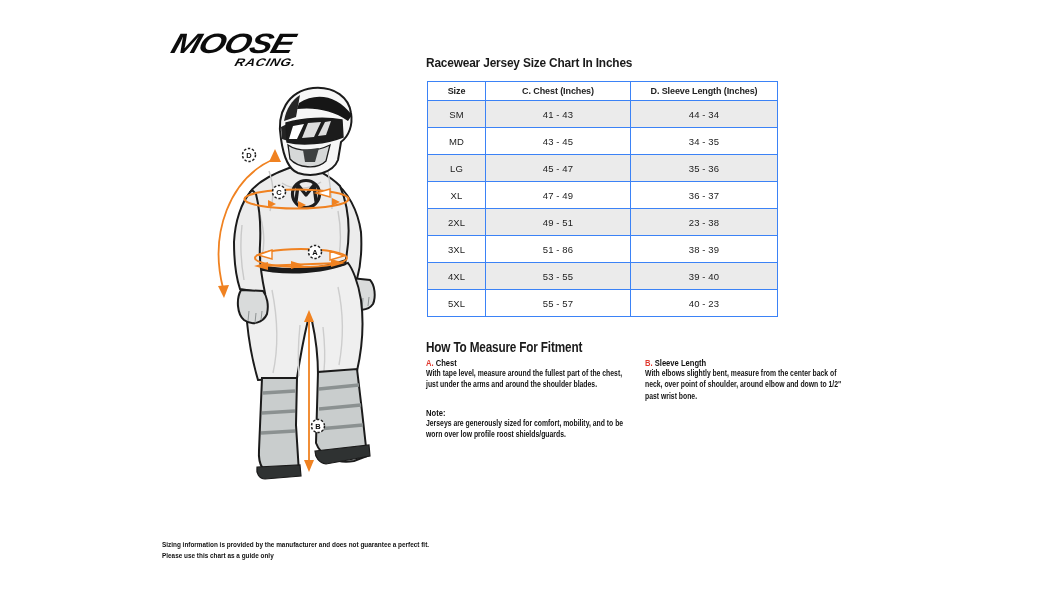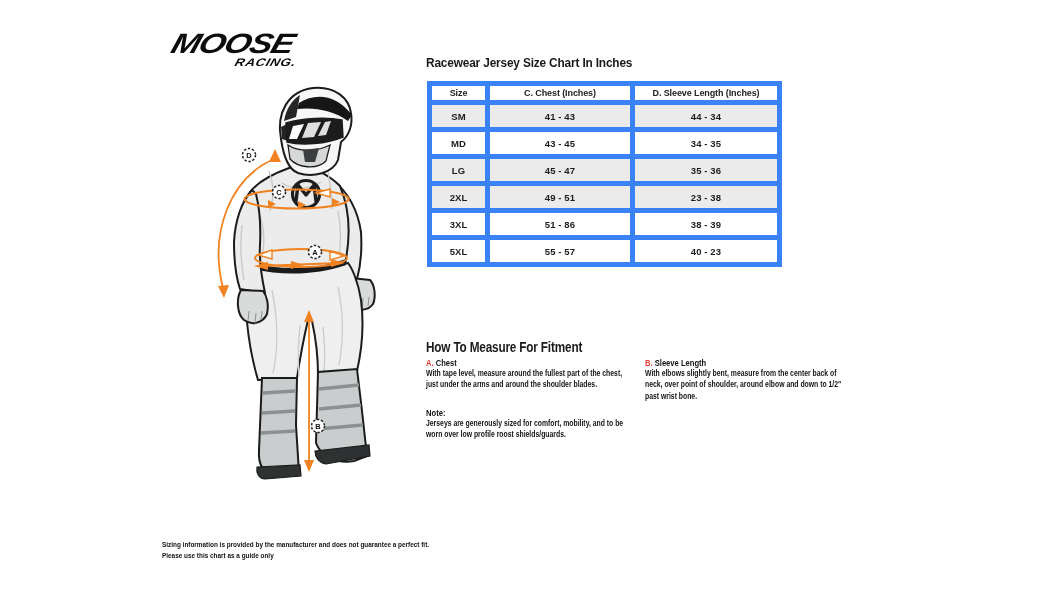--- a/index.html
+++ b/index.html
@@ -16,23 +16,23 @@
   }
   .howto-heading {
     left: 426px; top: 339px;
     font-size: 14px; font-weight: 700; letter-spacing: -0.2px;
     transform: scaleX(0.84); transform-origin: 0 0; white-space: nowrap; color: #1a1a1a;
   }
 
   
   .size-table { left: 427px; top: 81px; }
   table { border-collapse: collapse; table-layout: fixed; width: 350px; background: #fff; }
-  th, td { border: 5px solid #3b82f6; text-align: center; vertical-align: middle; padding: 0; }
+  th, td { border: 1px solid #3b82f6; text-align: center; vertical-align: middle; padding: 0; }
   th { height: 19px; font-size: 9px; font-weight: 700; color: #222; letter-spacing: -0.1px; }
-  td { height: 27px; font-size: 9.5px; font-weight: 700; color: #1c1c1c; letter-spacing: 0.1px; }
+  td { height: 27px; font-size: 9.5px; font-weight: 400; color: #1c1c1c; letter-spacing: 0.1px; }
   tr.alt td { background: #ebebeb; }
   col.c-size { width: 58px; } col.c-chest { width: 145px; } col.c-sleeve { width: 147px; }
 
   
   .mlabel {
     font-size: 9.5px; font-weight: 700; white-space: nowrap;
     transform: scaleX(0.8); transform-origin: 0 0; color: #111;
   }
   .mletter { color: #e0392e; }
   .mbody {
@@ -202,30 +202,40 @@
         <tr>
           <td>MD</td>
           <td>43 - 45</td>
           <td>34 - 35</td>
         </tr>
         <tr class="alt">
           <td>LG</td>
           <td>45 - 47</td>
           <td>35 - 36</td>
         </tr>
+        <tr>
+          <td>XL</td>
+          <td>47 - 49</td>
+          <td>36 - 37</td>
+        </tr>
         <tr class="alt">
           <td>2XL</td>
           <td>49 - 51</td>
           <td>23 - 38</td>
         </tr>
         <tr>
           <td>3XL</td>
           <td>51 - 86</td>
           <td>38 - 39</td>
         </tr>
+        <tr class="alt">
+          <td>4XL</td>
+          <td>53 - 55</td>
+          <td>39 - 40</td>
+        </tr>
         <tr>
           <td>5XL</td>
           <td>55 - 57</td>
           <td>40 - 23</td>
         </tr>
       </tbody>
     </table>
   </div>
 
   <div class="abs howto-heading">How To Measure For Fitment</div>

